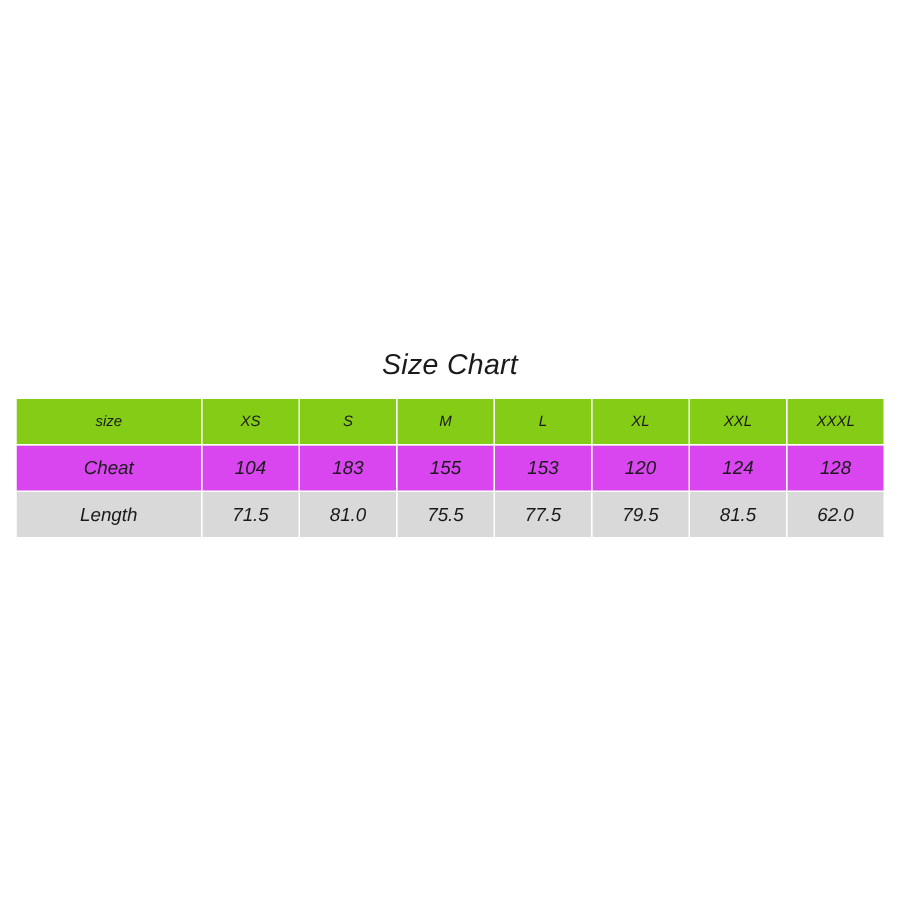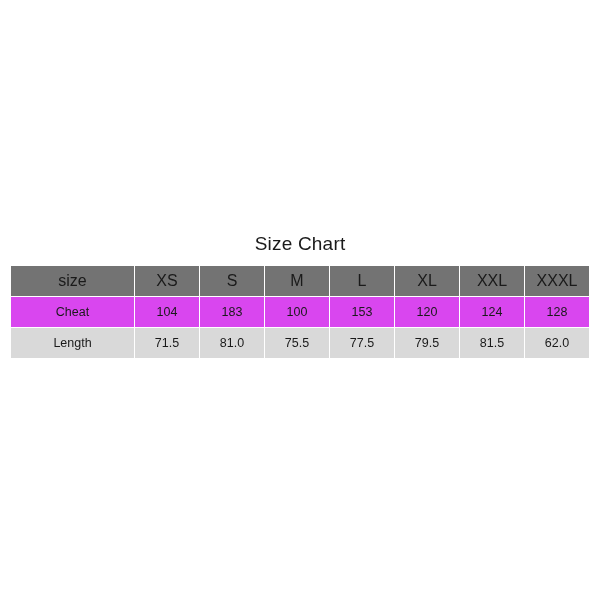--- a/index.html
+++ b/index.html
@@ -11,20 +11,21 @@
     height: 600px;
     background: #ffffff;
     font-family: "Liberation Sans", sans-serif;
     overflow: hidden;
   }
   .page {
     position: relative;
     width: 600px;
     height: 600px;
     background: #ffffff;
+    font-style: italic;
   }
   .chart-wrap {
     position: absolute;
     left: 10px;
     top: 222px;
     width: 580px;
   }
   table.size-chart {
     width: 580px;
     border-collapse: collapse;
@@ -41,23 +42,23 @@
   .title-row td {
     background: #ffffff;
     height: 40px;
     font-size: 19px;
     font-weight: bold;
     color: #111111;
     letter-spacing: 0.2px;
     border: none;
   }
   .header-row td {
-    background: #737373;
+    background: #84cc16;
     height: 28px;
-    font-size: 16px;
+    font-size: 10px;
     font-weight: bold;
     color: #111111;
   }
   .row-odd td {
     background: #d946ef;
     height: 28px;
     font-size: 12.5px;
   }
   .row-even td {
     background: #d9d9d9;
@@ -102,21 +103,21 @@
           <td>M</td>
           <td>L</td>
           <td>XL</td>
           <td>XXL</td>
           <td>XXXL</td>
         </tr>
         <tr class="row-odd">
           <td class="label-cell">Cheat</td>
           <td>104</td>
           <td>183</td>
-          <td>100</td>
+          <td>155</td>
           <td>153</td>
           <td>120</td>
           <td>124</td>
           <td>128</td>
         </tr>
         <tr class="row-even">
           <td class="label-cell">Length</td>
           <td>71.5</td>
           <td>81.0</td>
           <td>75.5</td>

